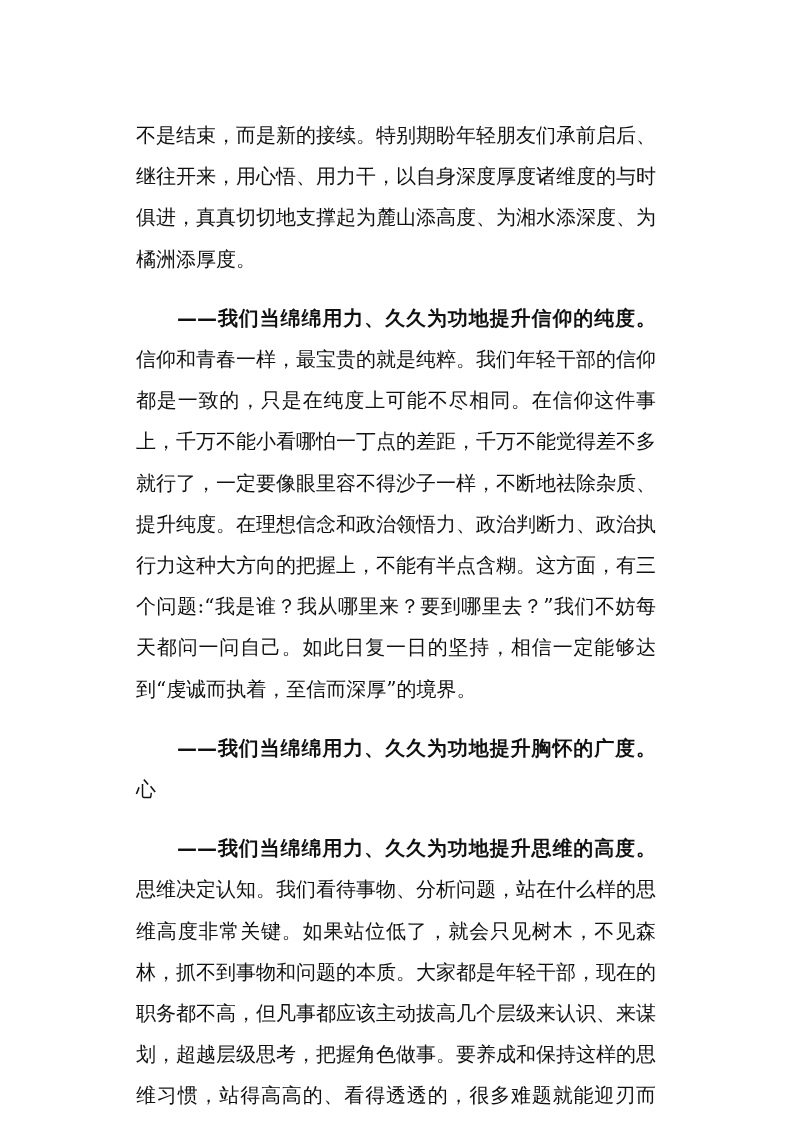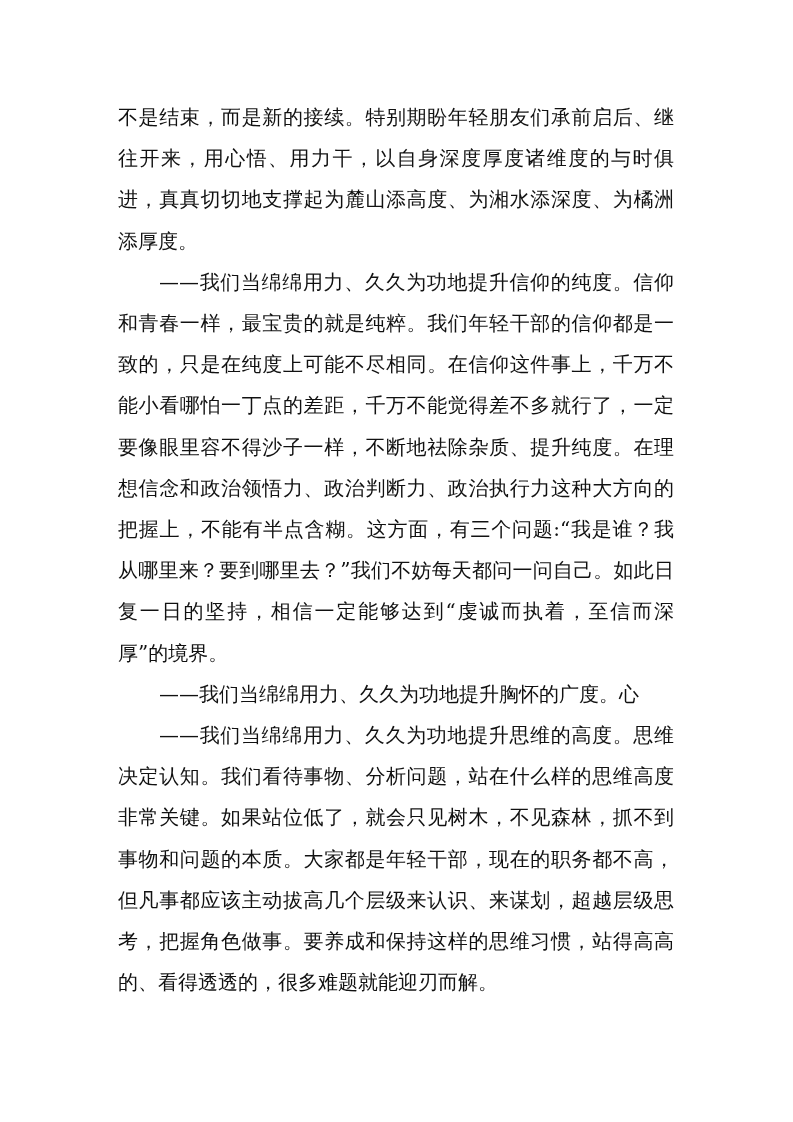--- a/index.html
+++ b/index.html
@@ -9,23 +9,23 @@
     left: 118px;
     top: 97px;
     width: 556px;
     font-family: "DejaVu Serif", "Liberation Serif", serif;
     font-size: 20px;
     line-height: 41.2px;
     color: #111111;
     text-align: justify;
     text-justify: inter-character;
   }
-  .para { margin: 0; text-indent: 0; }
+  .para { margin: 18px; text-indent: 0; }
   .para.indent { text-indent: 41px; }
-  .lead { font-weight: normal; font-family: "DejaVu Sans", "Liberation Sans", sans-serif; }
+  .lead { font-weight: bold; font-family: "DejaVu Sans", "Liberation Sans", sans-serif; }
   .body-text { font-weight: normal; }
 </style>
 </head>
 <body>
 
 <div class="page">
   <p class="para">
     <span class="body-text">不是结束，而是新的接续。特别期盼年轻朋友们承前启后、继往开来，用心悟、用力干，以自身深度厚度诸维度的与时俱进，真真切切地支撑起为麓山添高度、为湘水添深度、为橘洲添厚度。</span>
   </p>
   <p class="para indent">

